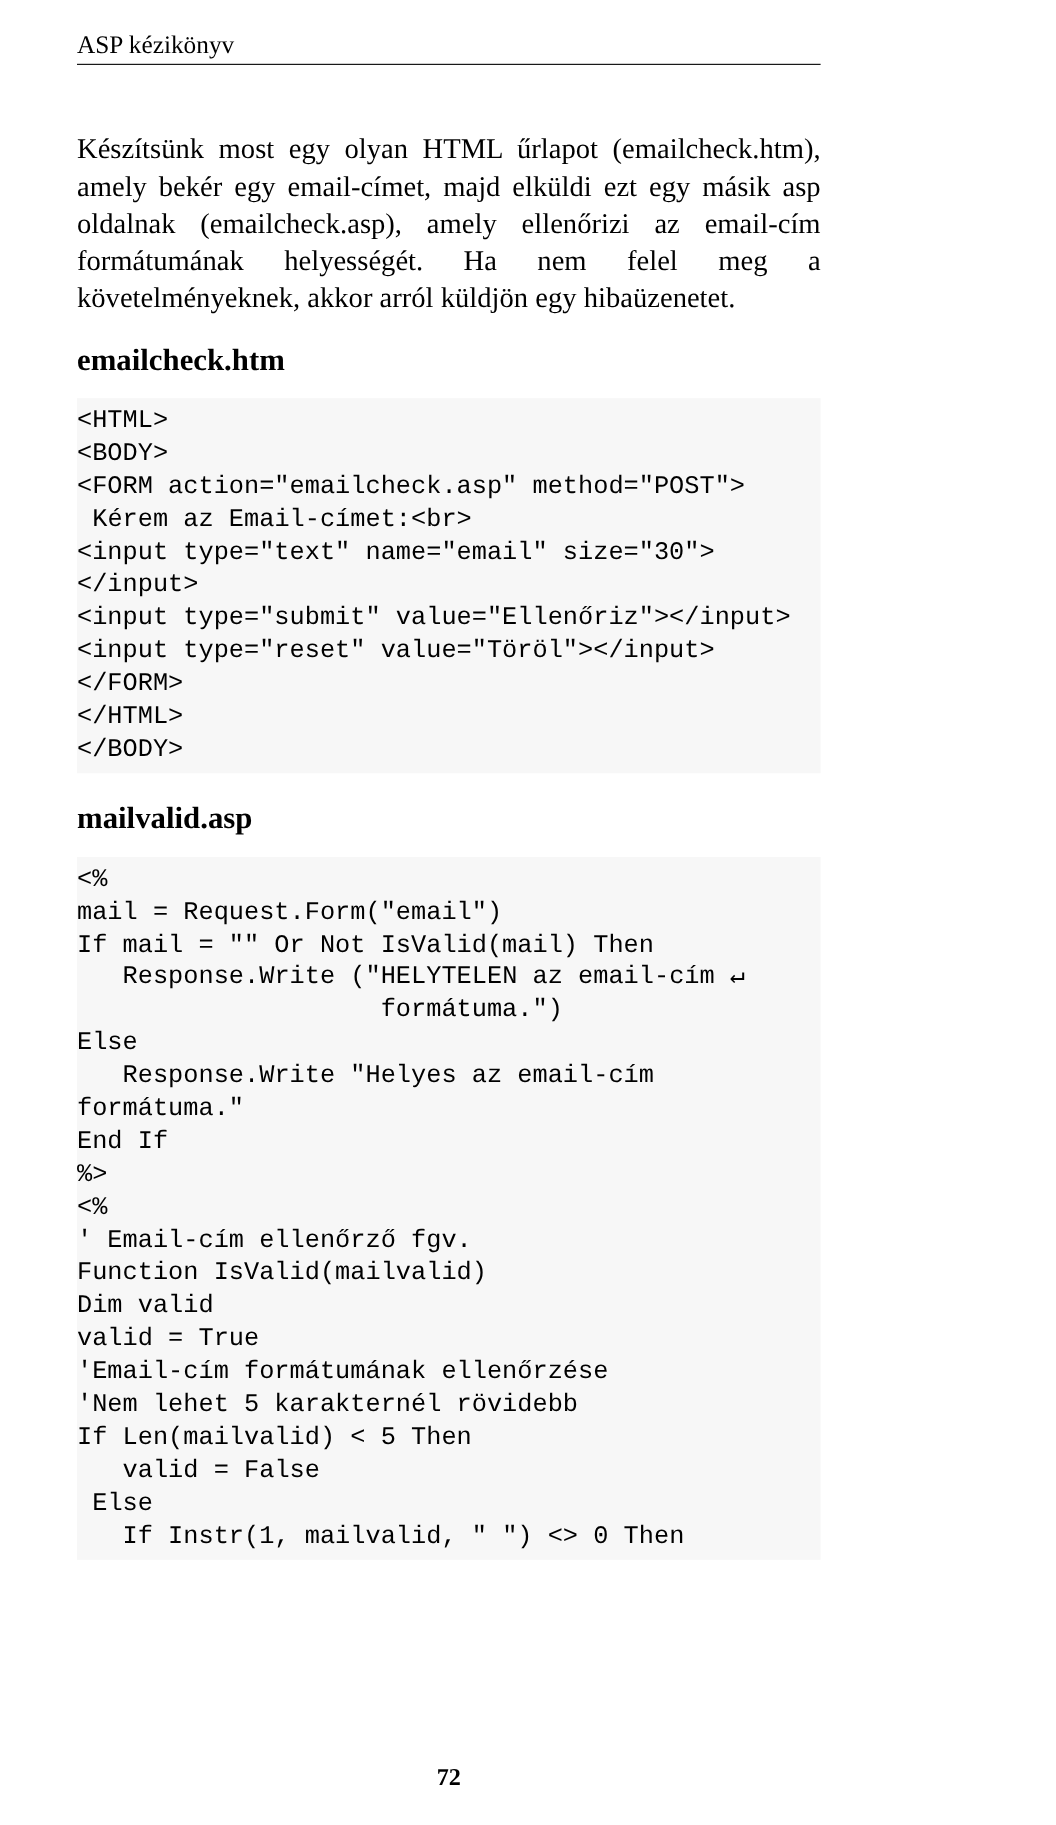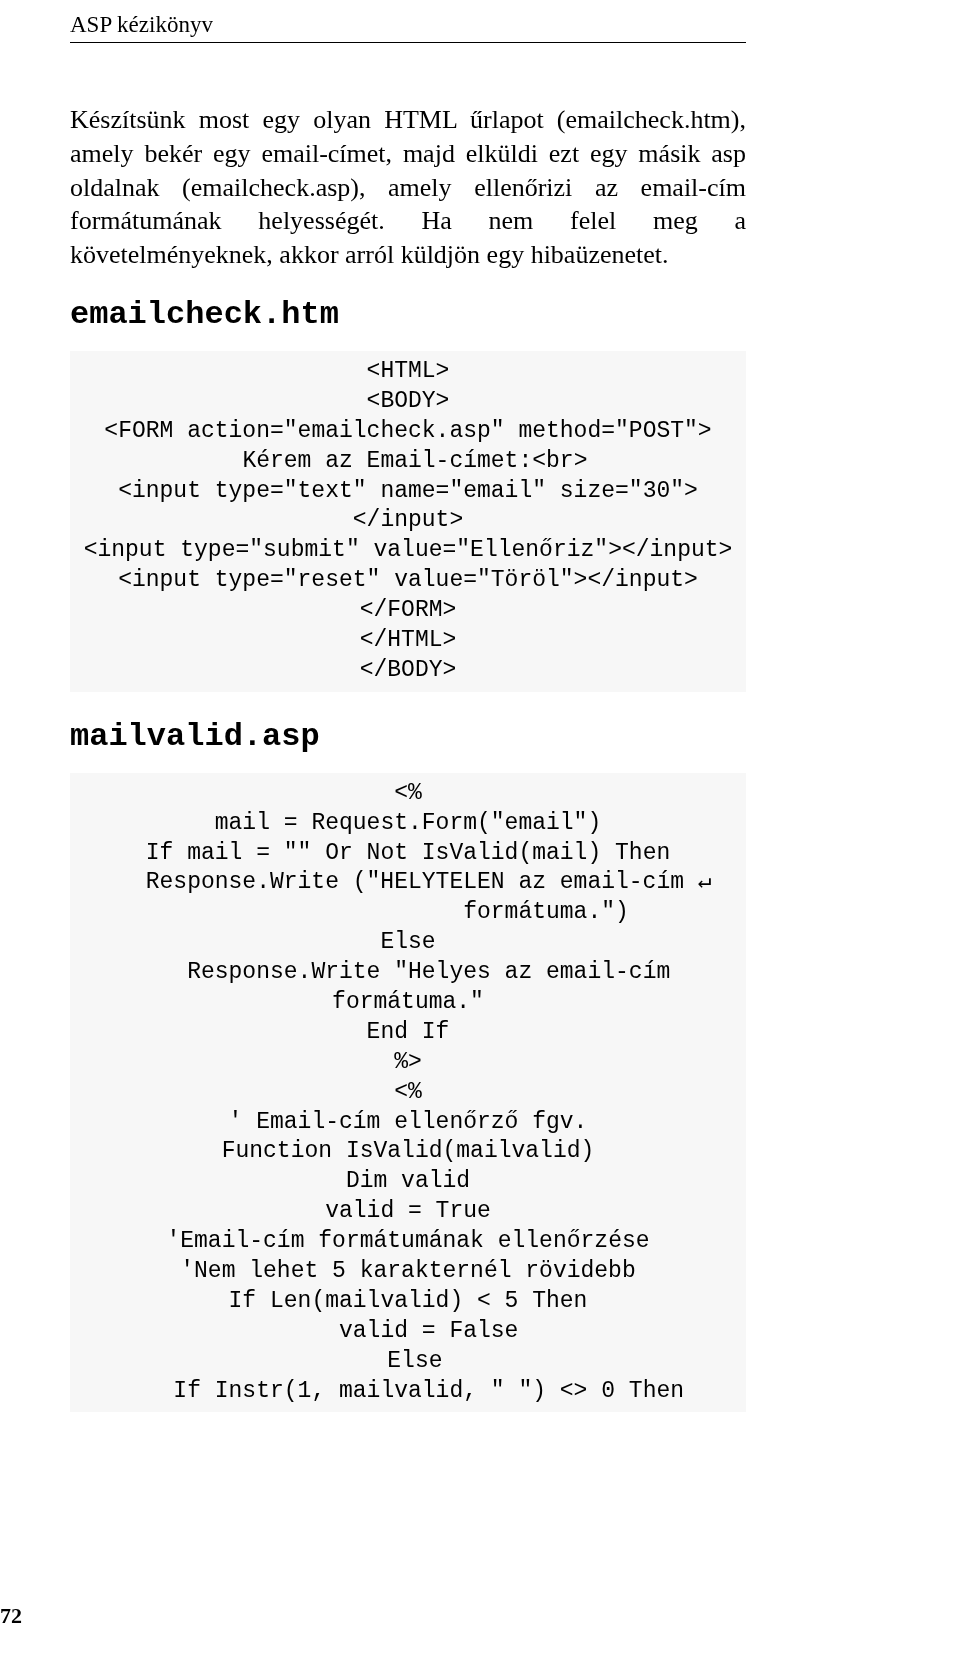--- a/index.html
+++ b/index.html
@@ -6,60 +6,59 @@
     margin: 0;
     padding: 0;
     background: #fff;
     font-family: "Times New Roman", Times, serif;
     color: #000;
   }
   .page {
     width: 816px;
     min-height: 1659px;
     box-sizing: border-box;
-    padding: 12px 70px 40px 70px;
+    padding: 28px 70px 40px 70px;
     position: relative;
   }
   .running-header {
     font-family: "Times New Roman", Times, serif;
     font-size: 23px;
     font-weight: 400;
     padding-bottom: 4px;
     border-bottom: 1.5px solid #000;
     margin-bottom: 60px;
   }
   .para {
     font-family: "Times New Roman", Times, serif;
     font-size: 26px;
     line-height: 1.3;
     margin: 0 0 24px 0;
     text-align: justify;
   }
   .section-heading {
-    font-family: Liberation Mono, monospace;
-    font-size: 32px;
+    font-family: Liberation Serif, serif;
+    font-size: 28px;
     font-weight: bold;
     margin: 2px 0 18px 0;
   }
   .code-block {
     background: #f7f7f7;
     font-family: "Courier New", Courier, monospace;
     font-size: 23px;
     line-height: 1.3;
     white-space: pre-wrap;
     padding: 6px 0 6px 0;
     margin: 0 0 26px 0;
-    text-align: center;
   }
   .page-number {
     position: absolute;
     bottom: 30px;
     left: 0;
     width: 100%;
-    text-align: left;
+    text-align: center;
     font-family: "Times New Roman", Times, serif;
     font-size: 22px;
     font-weight: bold;
   }
 </style>
 </head>
 <body>
 
 <div class="page">
 

